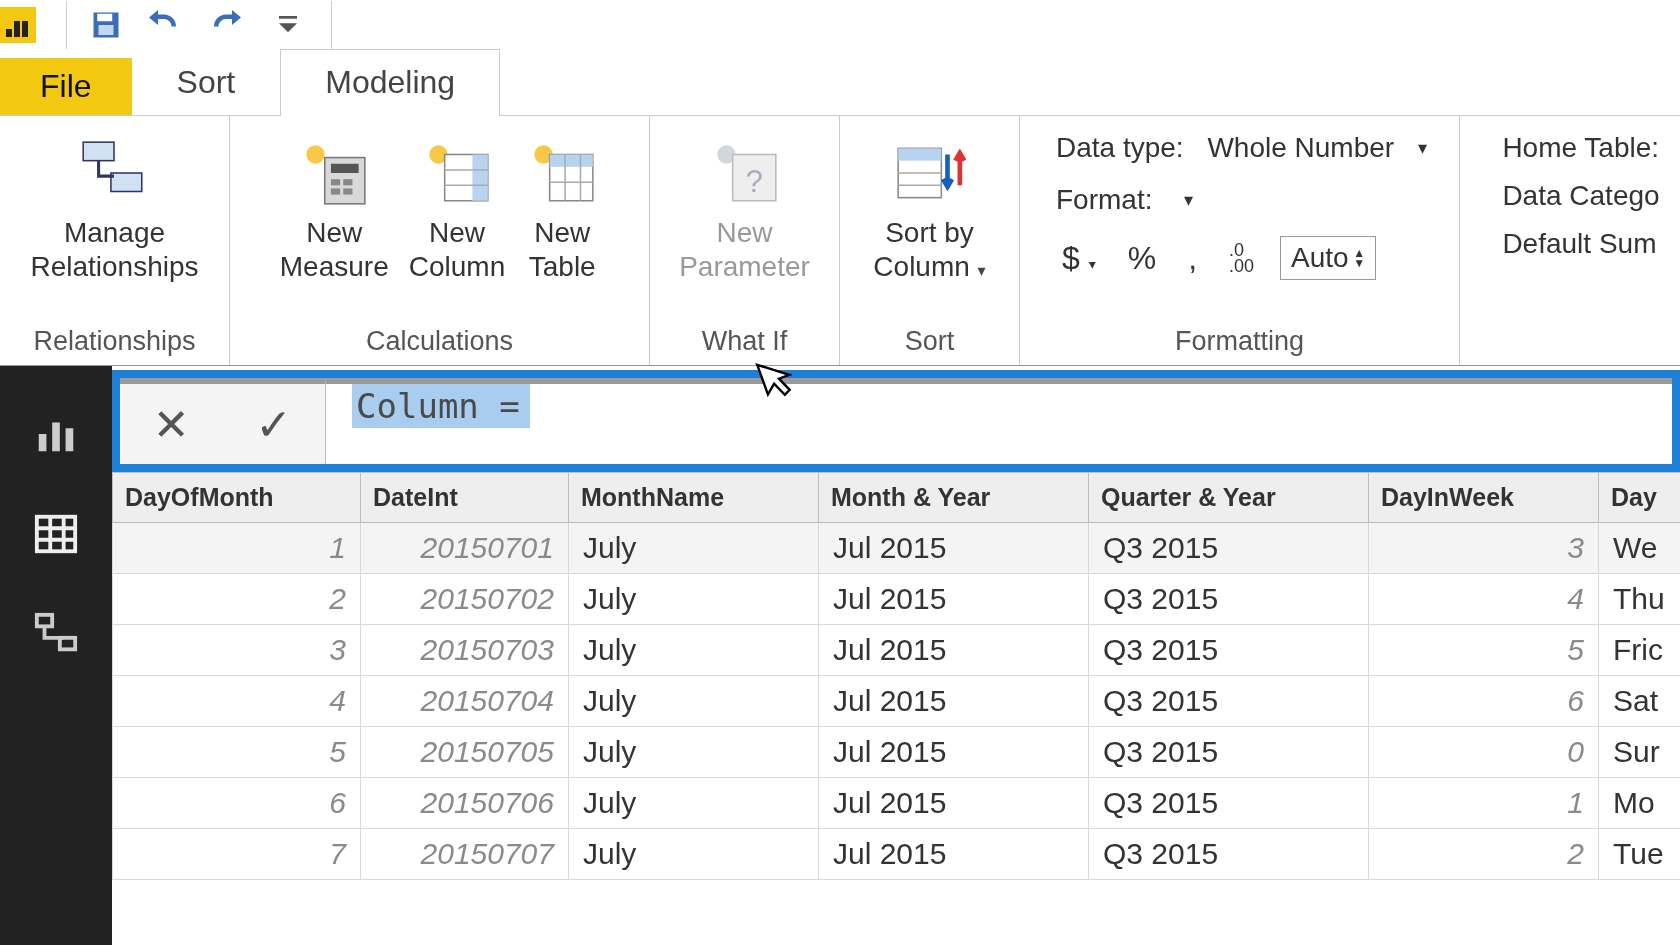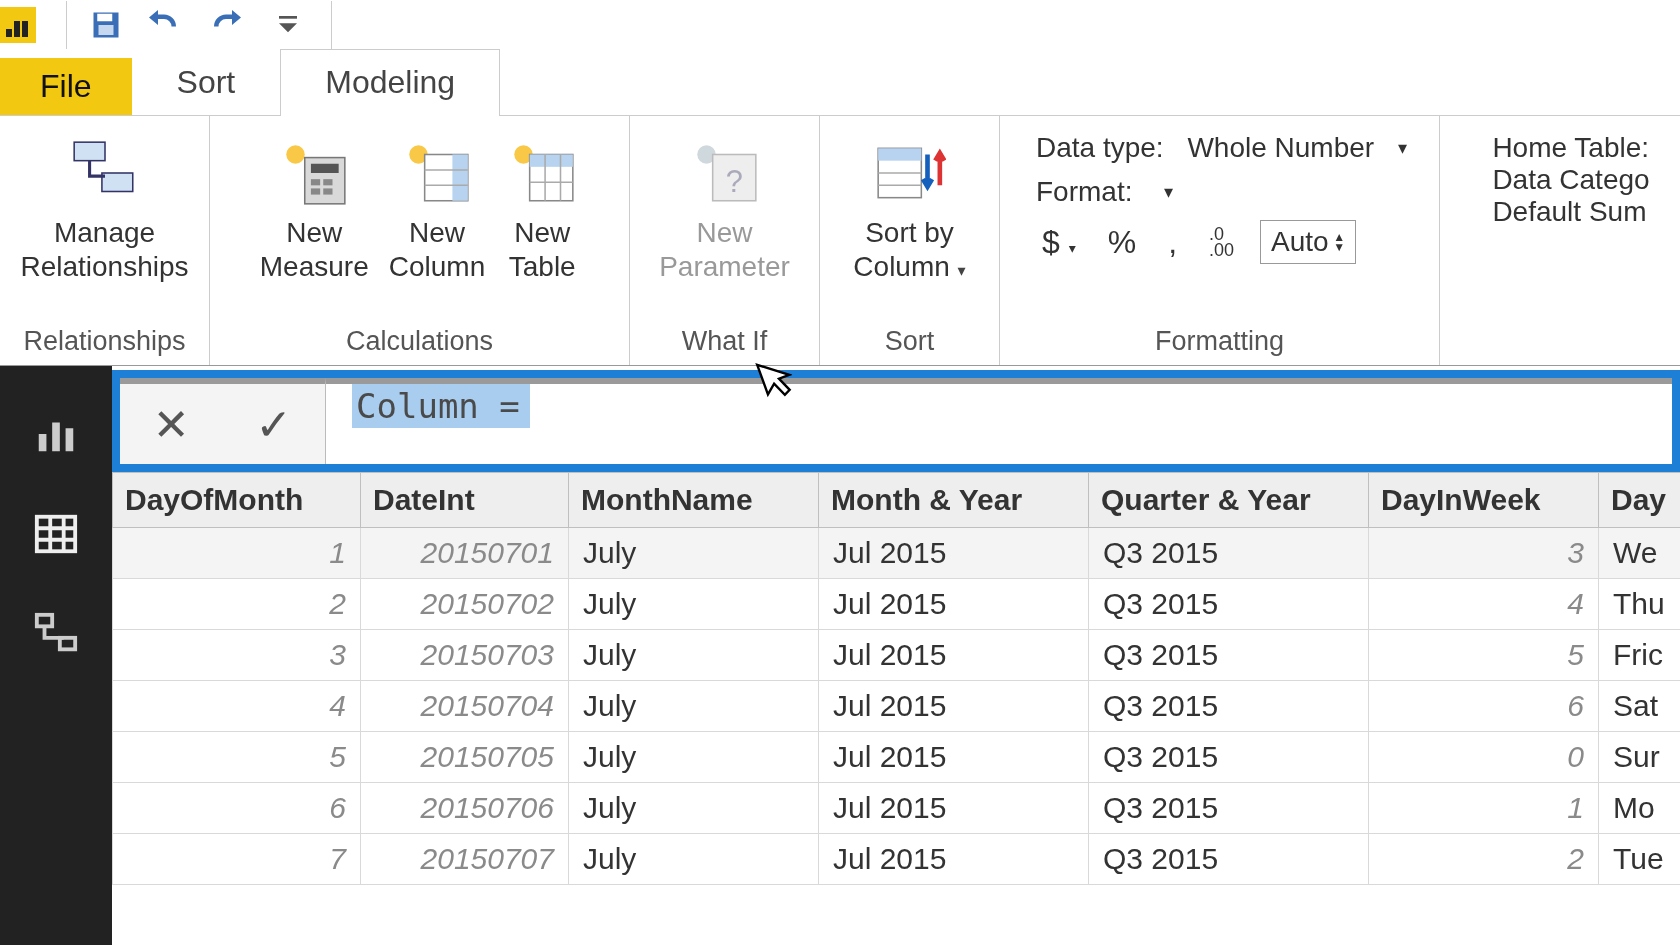--- a/index.html
+++ b/index.html
@@ -111,37 +111,37 @@
     padding: 4px 10px 0 10px;
     cursor: pointer;
     text-align: center;
   }
   .rbtn .ico { width: 74px; height: 74px; margin-bottom: 6px; display:flex;align-items:center;justify-content:center; }
   .rbtn .lbl { font-size: 28px; line-height: 34px; color: #333; }
   .rbtn.disabled .lbl { color: #999; }
   .rbtn .drop { font-size: 16px; color: #444; margin-top: 2px; }
 
   
-  .fmt-col { display: flex; flex-direction: column; font-size: 28px; color: #333; gap: 12px; padding: 8px 18px 0 22px; min-width: 370px; }
+  .fmt-col { display: flex; flex-direction: column; font-size: 28px; color: #333; gap: 20px; padding: 8px 18px 0 22px; min-width: 370px; }
   .fmt-row { display: flex; align-items: center; gap: 8px; }
   .fmt-sym-row { display: flex; align-items: center; gap: 20px; }
   .fmt-sym { font-size: 32px; padding: 0 6px; cursor: pointer; }
   .spin-box {
     border: 1px solid #999;
     height: 44px;
     display: flex;
     align-items: center;
     padding: 0 10px;
     font-size: 28px;
     min-width: 96px;
     justify-content: space-between;
   }
   .spin-arrows { display:flex; flex-direction:column; font-size:12px; line-height:10px; color:#333; }
 
-  .props-col { display:flex; flex-direction:column; font-size: 28px; color:#333; padding: 8px 0 0 22px; white-space: nowrap; }
+  .props-col { display:flex; flex-direction:column; font-size: 28px; color:#333; gap: 16px; padding: 8px 0 0 22px; white-space: nowrap; }
 
   
   .left-rail {
     position: absolute;
     top: 366px;
     left: 0;
     width: 112px;
     bottom: 0;
     background: #222;
     display: flex;
@@ -208,21 +208,21 @@
     overflow: hidden;
   }
   table.data {
     border-collapse: collapse;
     width: 100%;
     table-layout: fixed;
   }
   table.data th {
     background: #eee;
     border: 1px solid #bfbfbf;
-    font-size: 30px;
+    font-size: 25px;
     font-weight: 600;
     text-align: left;
     padding: 10px 12px;
     color: #333;
     white-space: nowrap;
     overflow: hidden;
   }
   table.data td {
     border: 1px solid #d9d9d9;
     font-size: 30px;
@@ -274,21 +274,21 @@
 </div>
 
 <div class="tab-strip">
   <div class="tab file">File</div>
   <div class="tab">Sort</div>
   <div class="tab active">Modeling</div>
 </div>
 
 <div class="ribbon">
 
-  <div class="ribbon-group" style="width:210px">
+  <div class="ribbon-group" style="width:230px">
     <div class="group-body">
       <div class="rbtn">
         <div class="ico">
           <svg viewBox="0 0 48 48">
               <rect x="4" y="4" width="20" height="12" fill="#cfe1f3" stroke="#336"></rect>
               <rect x="22" y="24" width="20" height="12" fill="#cfe1f3" stroke="#336"></rect>
               <path d="M14 16 v10 h10" fill="none" stroke="#336" stroke-width="2"></path>
             </svg>
         </div>
         <div class="lbl" style="white-space:pre-line">Manage

